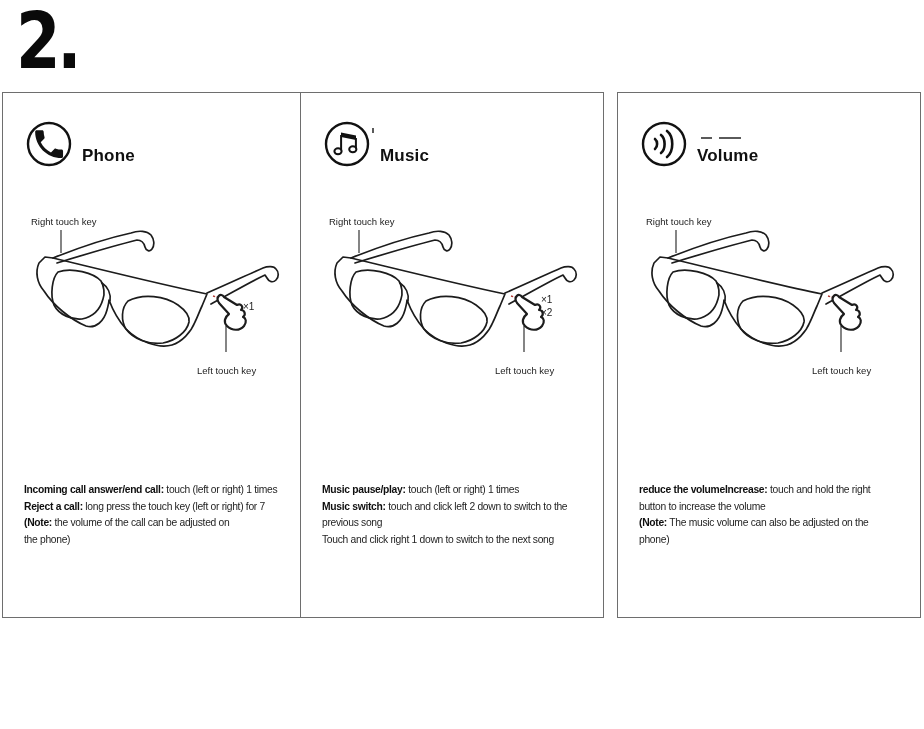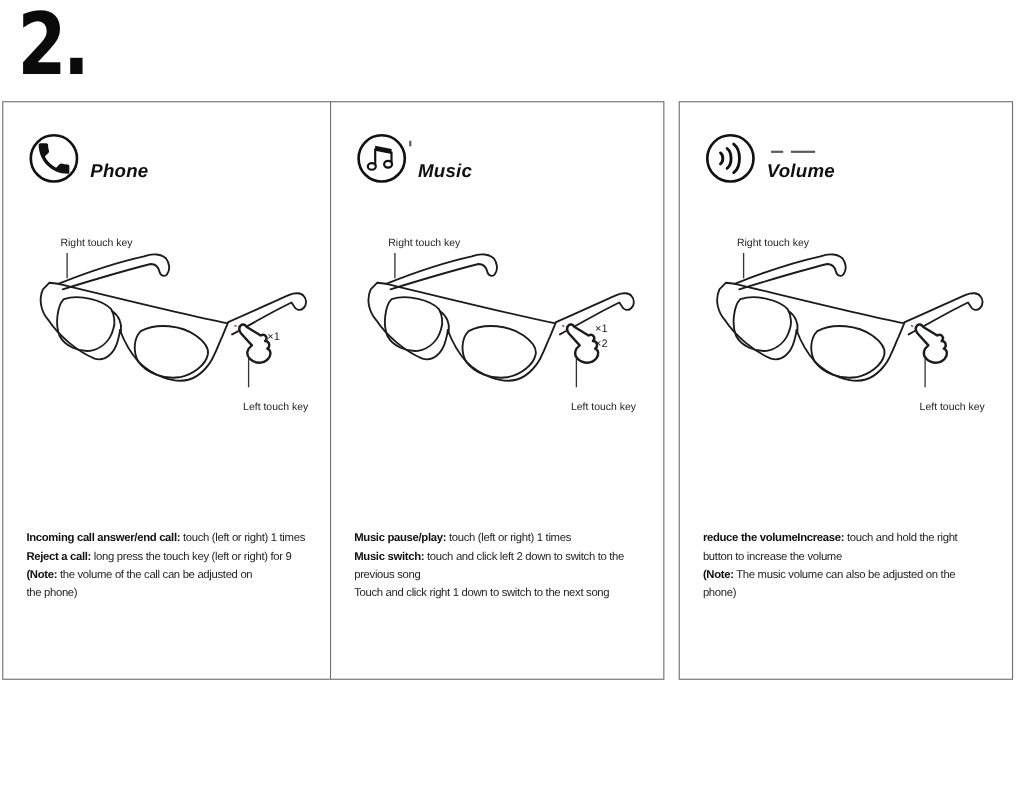--- a/index.html
+++ b/index.html
@@ -14,28 +14,28 @@
     transform:scaleX(0.82);transform-origin:left top;
   }
   .panel{
     position:absolute;top:92px;width:304px;height:526px;box-sizing:border-box;
     border:1.5px solid #6e6e6e;background:#fff;
   }
   #panel-phone{left:2px;}
   #panel-music{left:300px;}
   #panel-volume{left:617px;}
 
-  .panel-header{position:absolute;left:22px;top:27px;display:flex;align-items:flex-end;font-style:italic;}
+  .panel-header{position:absolute;left:22px;top:27px;display:flex;align-items:flex-end;}
   .icon-circle{width:48px;height:48px;display:block;}
   .icon-circle svg{width:48px;height:48px;display:block;}
   .panel-title{margin:0 0 2px 9px;font-size:17px;font-weight:bold;color:#101010;letter-spacing:.2px;}
 
   .illustration{position:absolute;left:0;top:115px;width:100%;height:196px;}
   .glasses{position:absolute;left:10px;top:14px;width:280px;height:170px;}
-  .key-label{position:absolute;font-size:9.5px;color:#222;white-space:nowrap;margin-left:24px;}
+  .key-label{position:absolute;font-size:9.5px;color:#222;white-space:nowrap;}
   .right-key{left:28px;top:8px;}
   .left-key{left:194px;top:157px;}
   .tap-label{
     position:absolute;left:240px;top:85px;font-size:10px;line-height:13px;color:#222;
     white-space:pre-line;
   }
   #panel-phone .tap-label{top:92px;}
 
   .instructions{
     position:absolute;left:21px;top:389px;right:3px;
@@ -86,21 +86,21 @@
   <path d="M200,74 L211,77" stroke="#b23a34" stroke-width="1.3" stroke-dasharray="2.2 1.6" fill="none"></path>
 
   <path d="M211,75 C208,70 202,75 206,81 L216,92 C212,95 210,100 214,104 C219,109 227,109 231,104 C234,100 233,96 230,95 C233,93 232,88 228,88 C231,85 228,81 224,83 Z" fill="#ffffff" stroke="#1c1c1c" stroke-width="2.2" stroke-linejoin="round"></path>
 </svg>
     <div class="key-label right-key">Right touch key</div>
     <div class="key-label left-key">Left touch key</div>
     <div class="tap-label">×1</div>
   </div>
   <div class="instructions">
       <div class="instr-line"><b>Incoming call answer/end call:</b><span> touch (left or right) 1 times</span></div>
-      <div class="instr-line"><b>Reject a call:</b><span> long press the touch key (left or right) for 9</span></div>
+      <div class="instr-line"><b>Reject a call:</b><span> long press the touch key (left or right) for 7</span></div>
       <div class="instr-line"><b>(Note:</b><span> the volume of the call can be adjusted on</span></div>
       <div class="instr-line"><span>the phone)</span></div>
     </div>
 </section>
 
 <section class="panel" id="panel-music">
   <div class="panel-header">
     <span class="icon-circle">
       <svg viewBox="0 0 48 48" xmlns="http://www.w3.org/2000/svg">
         <circle cx="24" cy="24" r="21" fill="none" stroke="#111" stroke-width="2.4"></circle>

